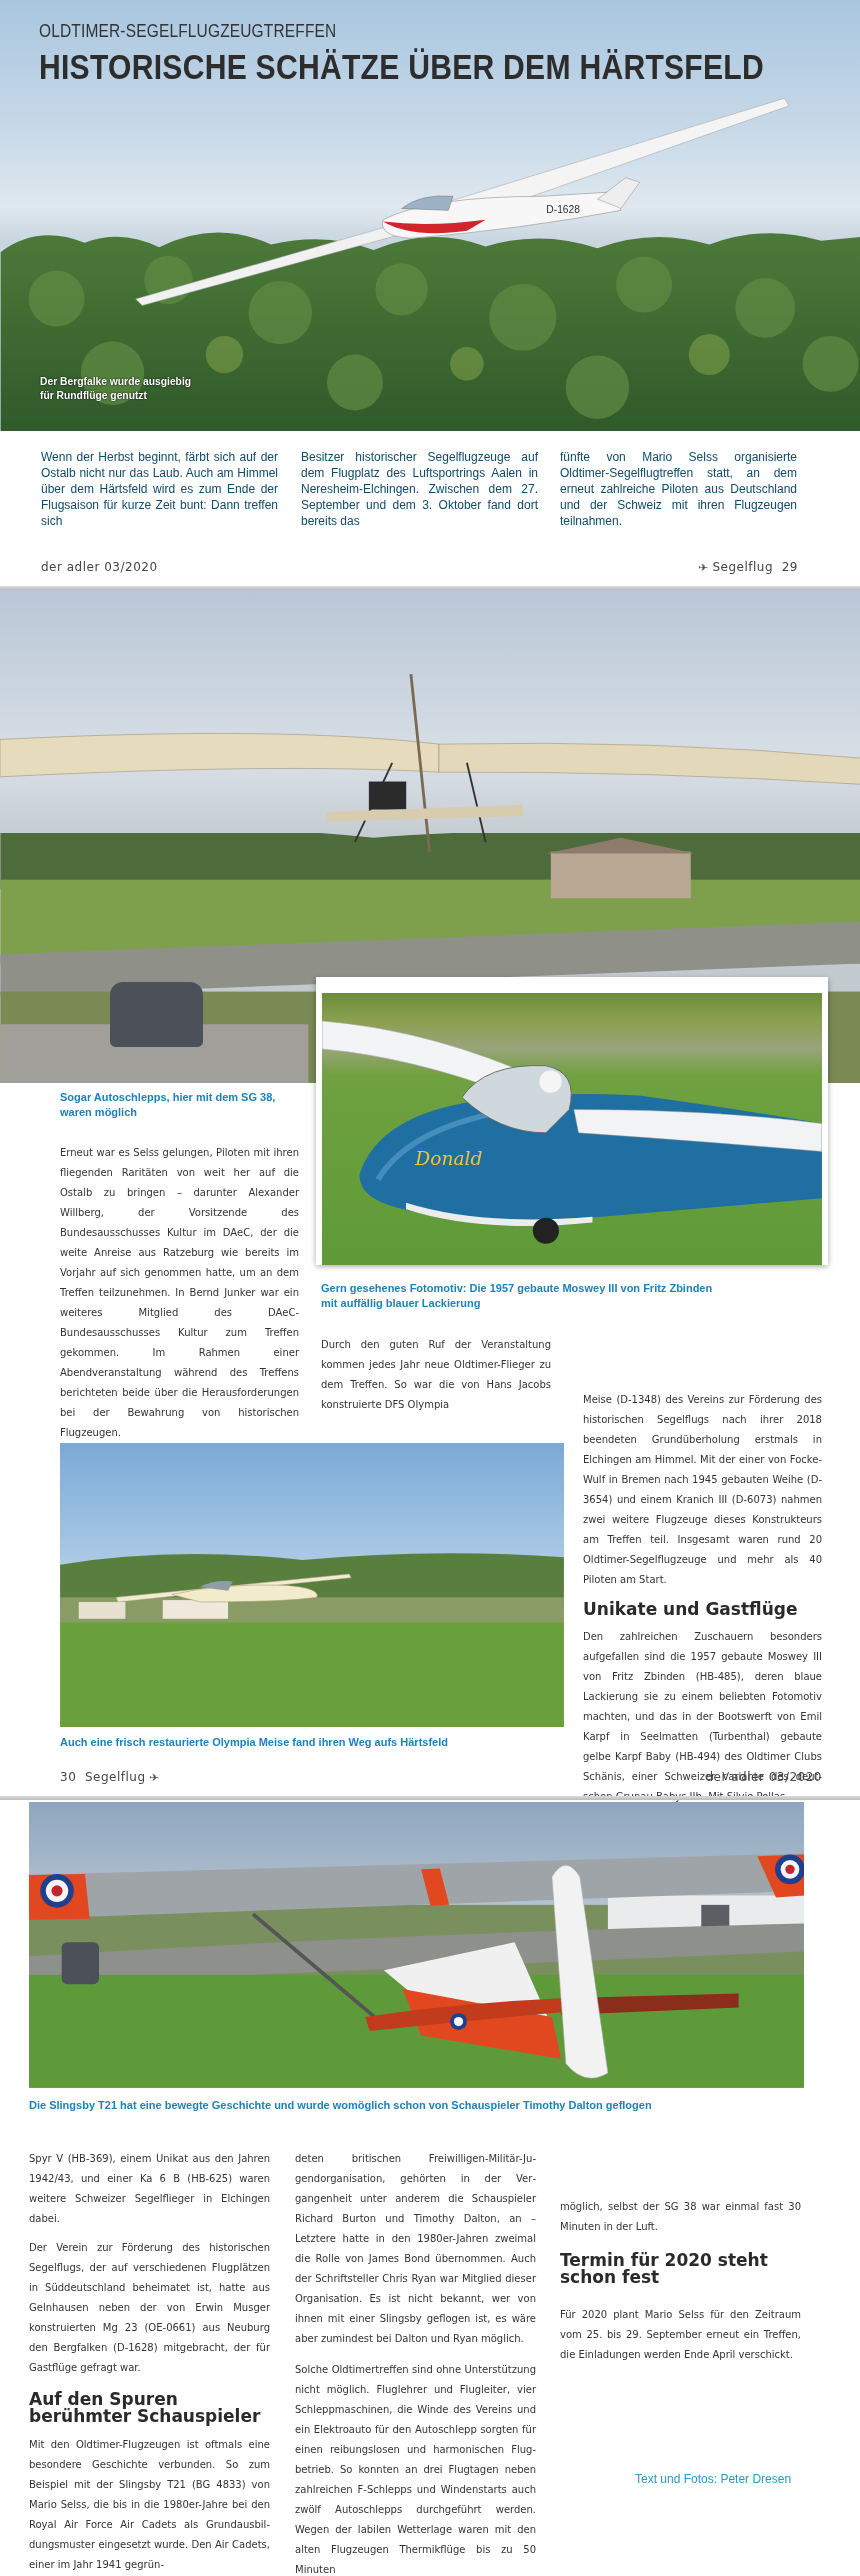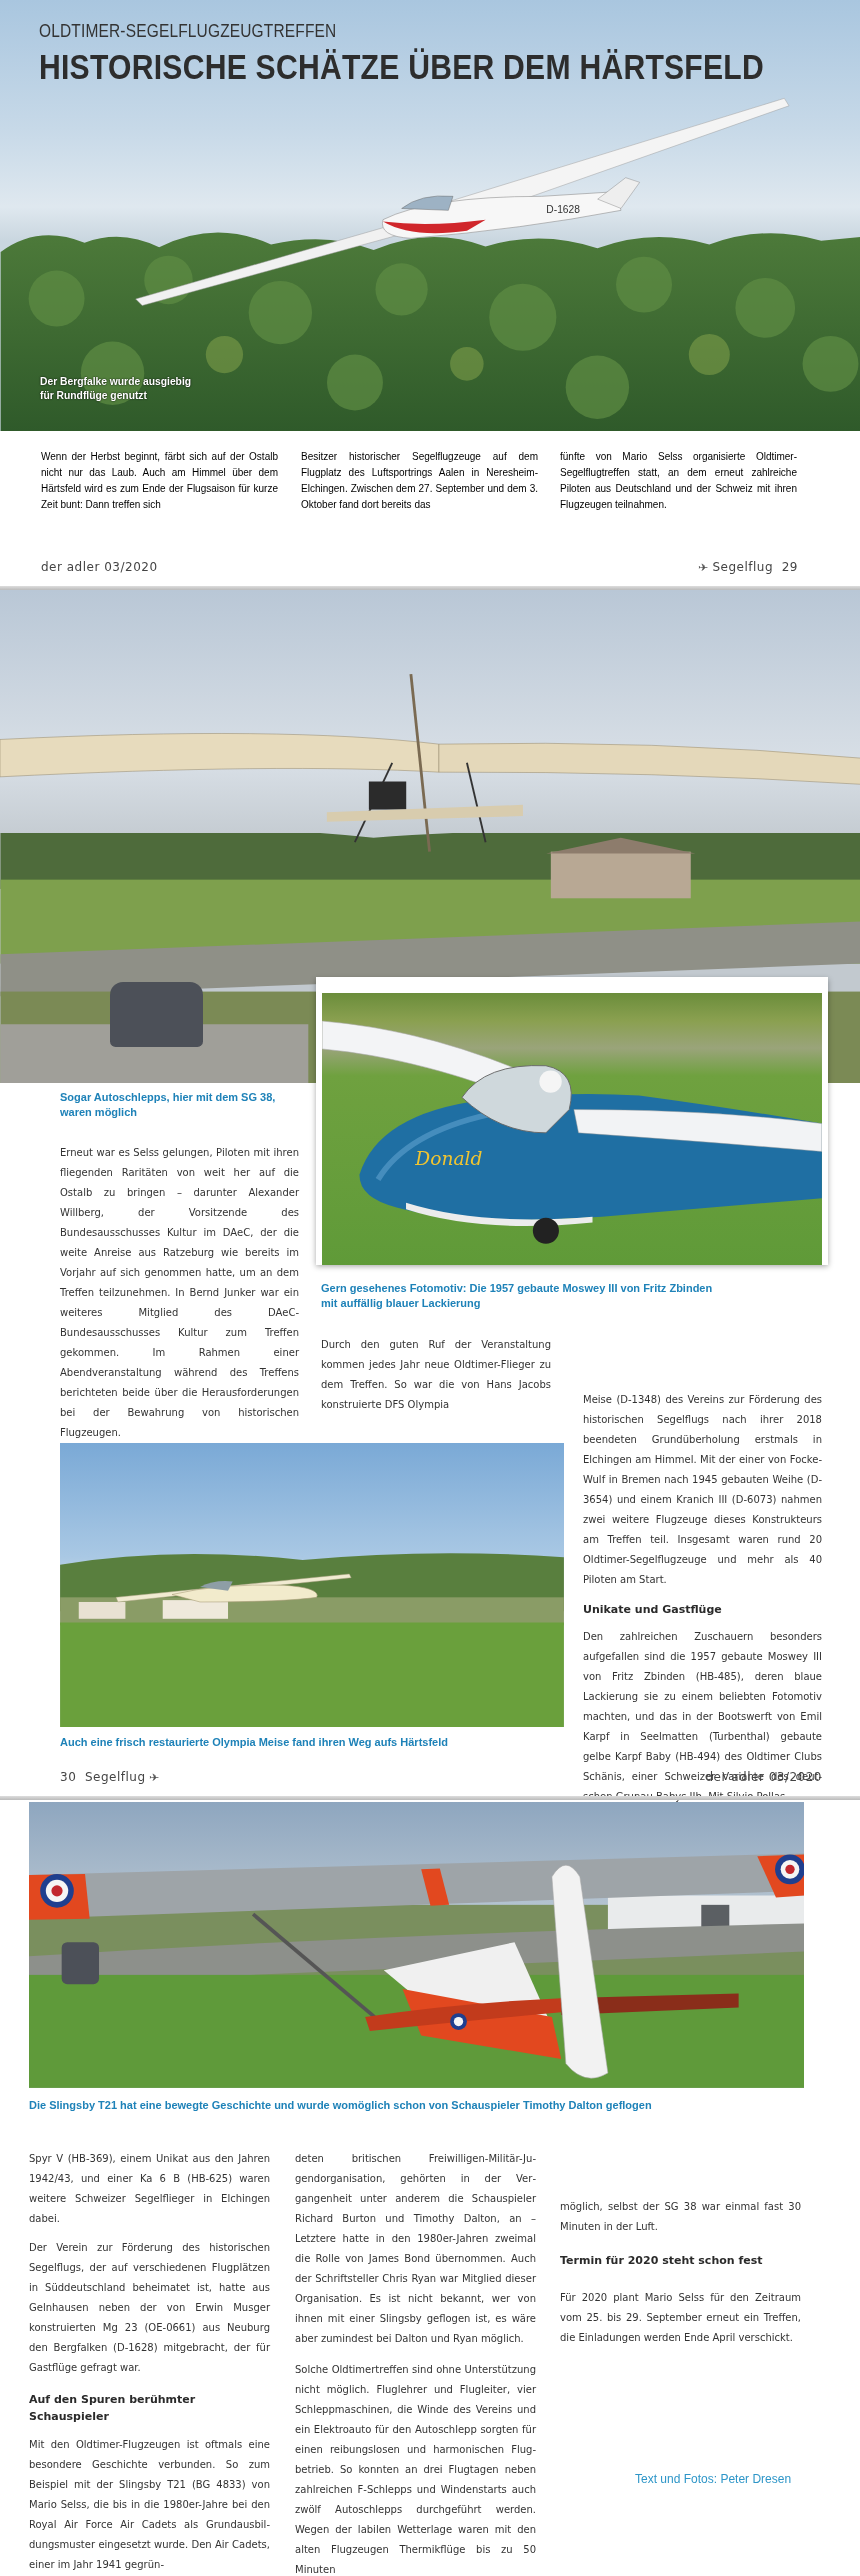--- a/index.html
+++ b/index.html
@@ -1,23 +1,23 @@
 <!DOCTYPE html>
 <html style="font-size:15px"><head>
 <meta charset="utf-8">
 <style>
   html,body{margin:0;padding:0;background:#fff;}
   body{width:861px;height:2576px;position:relative;overflow:hidden;font-family:"DejaVu Sans","Liberation Sans",sans-serif;color:#2a2a2a;}
   .abs{position:absolute;}
   .photo{position:absolute;overflow:hidden;}
   .txt{position:absolute;font-size:10px;line-height:20px;text-align:justify;hyphens:manual;color:#333;}
-  .lead{position:absolute;font-family:"Liberation Sans",sans-serif;font-size:10px;line-height:16px;text-align:justify;color:#000000;}
+  .lead{position:absolute;font-family:"Liberation Sans",sans-serif;font-size:12px;line-height:16px;text-align:justify;color:#0c4a6e;}
   .caption{position:absolute;font-family:"Liberation Sans",sans-serif;font-weight:bold;font-size:11px;line-height:15px;color:#1e82b8;}
   .folio{position:absolute;font-size:12px;letter-spacing:0.5px;color:#444;}
-  h3{margin:3.7px 0 9.3px 0;font-size:11px;line-height:17px;font-weight:bold;color:#2a2a2a;}
+  h3{margin:3.7px 0 9.3px 0;font-size:17px;line-height:17px;font-weight:bold;color:#2a2a2a;}
   .kicker{position:absolute;left:39px;top:20.5px;font-family:"Liberation Sans",sans-serif;font-size:18px;color:#333;letter-spacing:0.2px;transform:scaleX(0.86);transform-origin:left;}
   .headline{position:absolute;left:39px;top:47px;font-family:"Liberation Sans",sans-serif;font-weight:bold;font-size:35px;color:#2d2d2d;letter-spacing:0.3px;transform:scaleX(0.86);transform-origin:left;white-space:nowrap;}
   .photo-caption-white{position:absolute;left:40px;top:375px;font-family:"Liberation Sans",sans-serif;font-size:10.3px;line-height:14px;color:#fff;font-weight:bold;text-shadow:0 0 1.9px #000;}
   .credit{position:absolute;font-family:"Liberation Sans",sans-serif;font-size:12px;color:#2e96c8;}
   .glider-icon{display:inline-block;font-size:10.3px;color:#555;transform:scaleX(1.2);}
 </style>
 </head>
 <body>
 
 <div class="photo" style="left:0;top:0;width:861px;height:431px;background:linear-gradient(180deg,#a9c6df 0%,#c7d9e8 30%,#dfe8ef 48%,#c9d6df 56%);">

